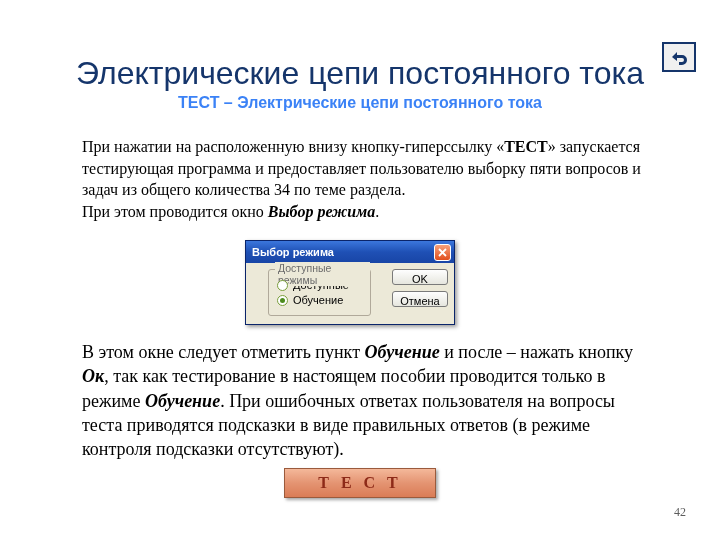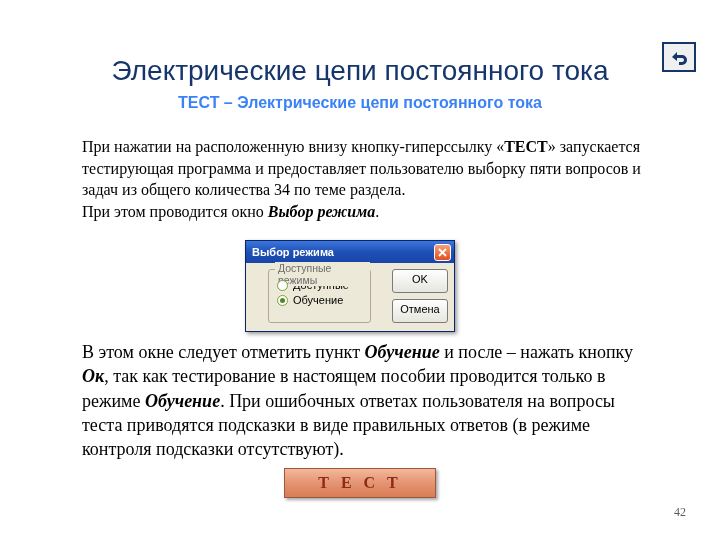--- a/index.html
+++ b/index.html
@@ -25,21 +25,21 @@
     align-items: center;
     justify-content: center;
     cursor: pointer;
   }
   .back-btn svg { display:block; }
   .title {
     position: absolute;
     top: 55px;
     left: 0; right: 0;
     text-align: center;
-    font-size: 28px;
+    font-size: 32px;
     color: #15356b;
     font-family: Arial, Helvetica, sans-serif;
     font-weight: 400;
   }
   .subtitle {
     position: absolute;
     top: 94px;
     left: 0; right: 0;
     text-align: center;
     color: #3b82f6;
@@ -144,21 +144,21 @@
   .radio.sel::after{
     content:"";
     position:absolute;
     width:5px;height:5px;
     background:#4d8b1e;
     border-radius:50%;
     top:2px;left:2px;
   }
   .btn-col { display:flex; flex-direction:column; gap:6px; width:56px; }
   .wbtn {
-    height:24px;
+    height:16px;
     border:1px solid #7a7a7a;
     background:linear-gradient(#fefefe,#e6e6de);
     border-radius:3px;
     font-size:11px;
     text-align:center;
     line-height:18px;
     cursor:pointer;
     font-family: Tahoma, Arial, sans-serif;
   }
   

